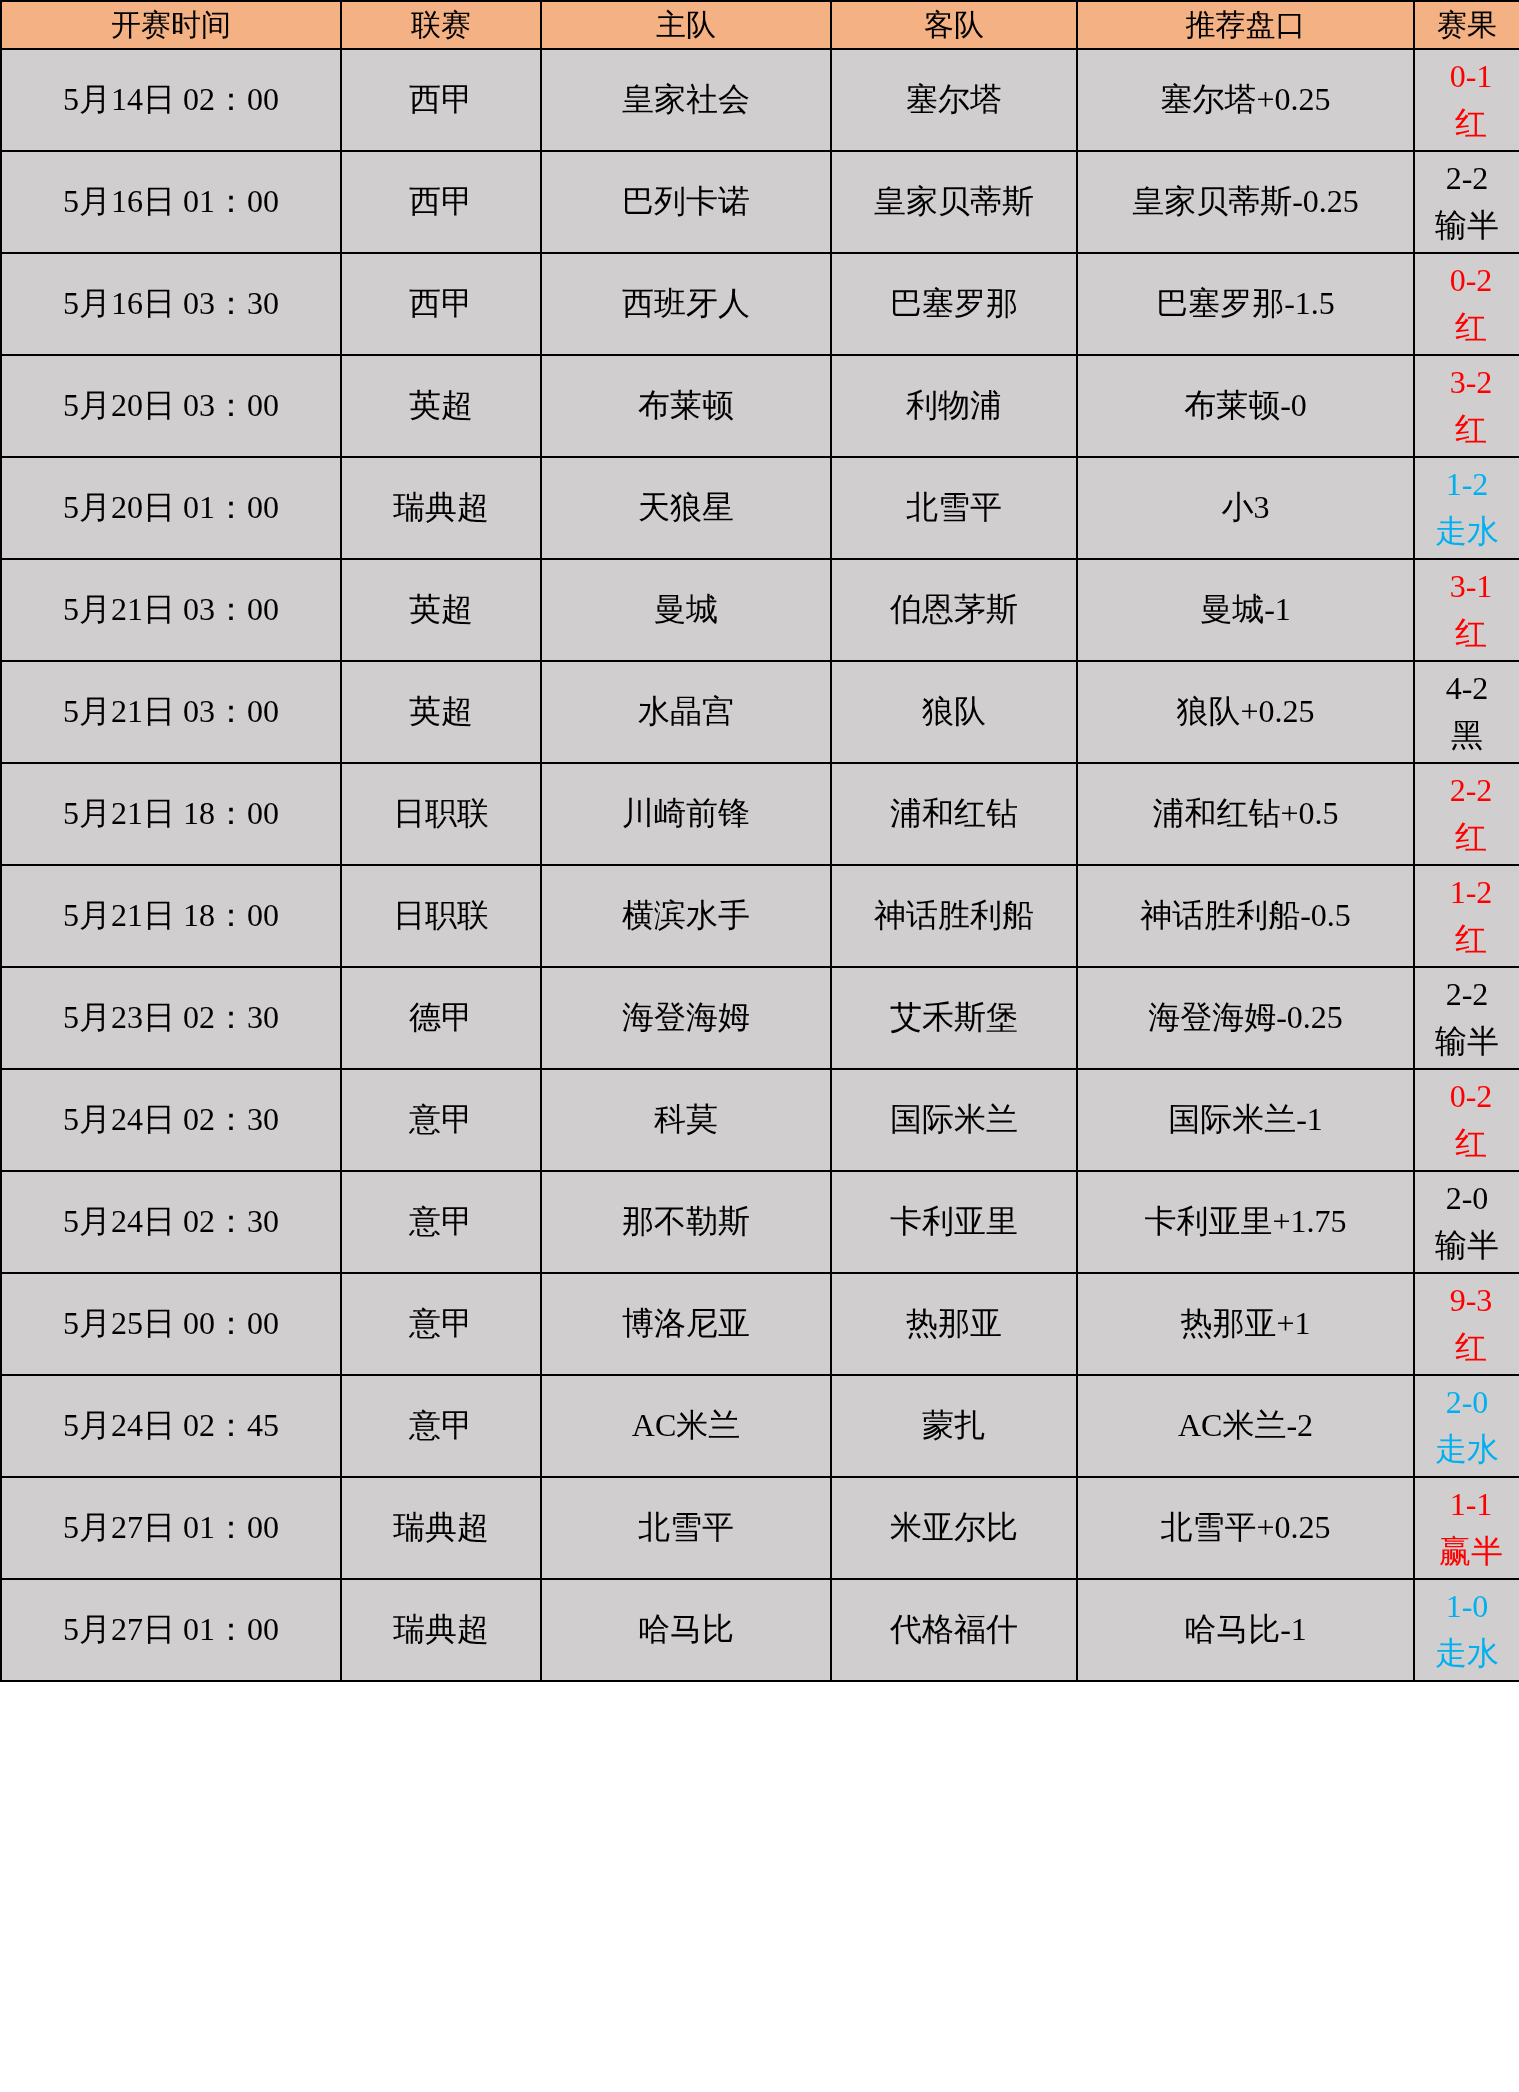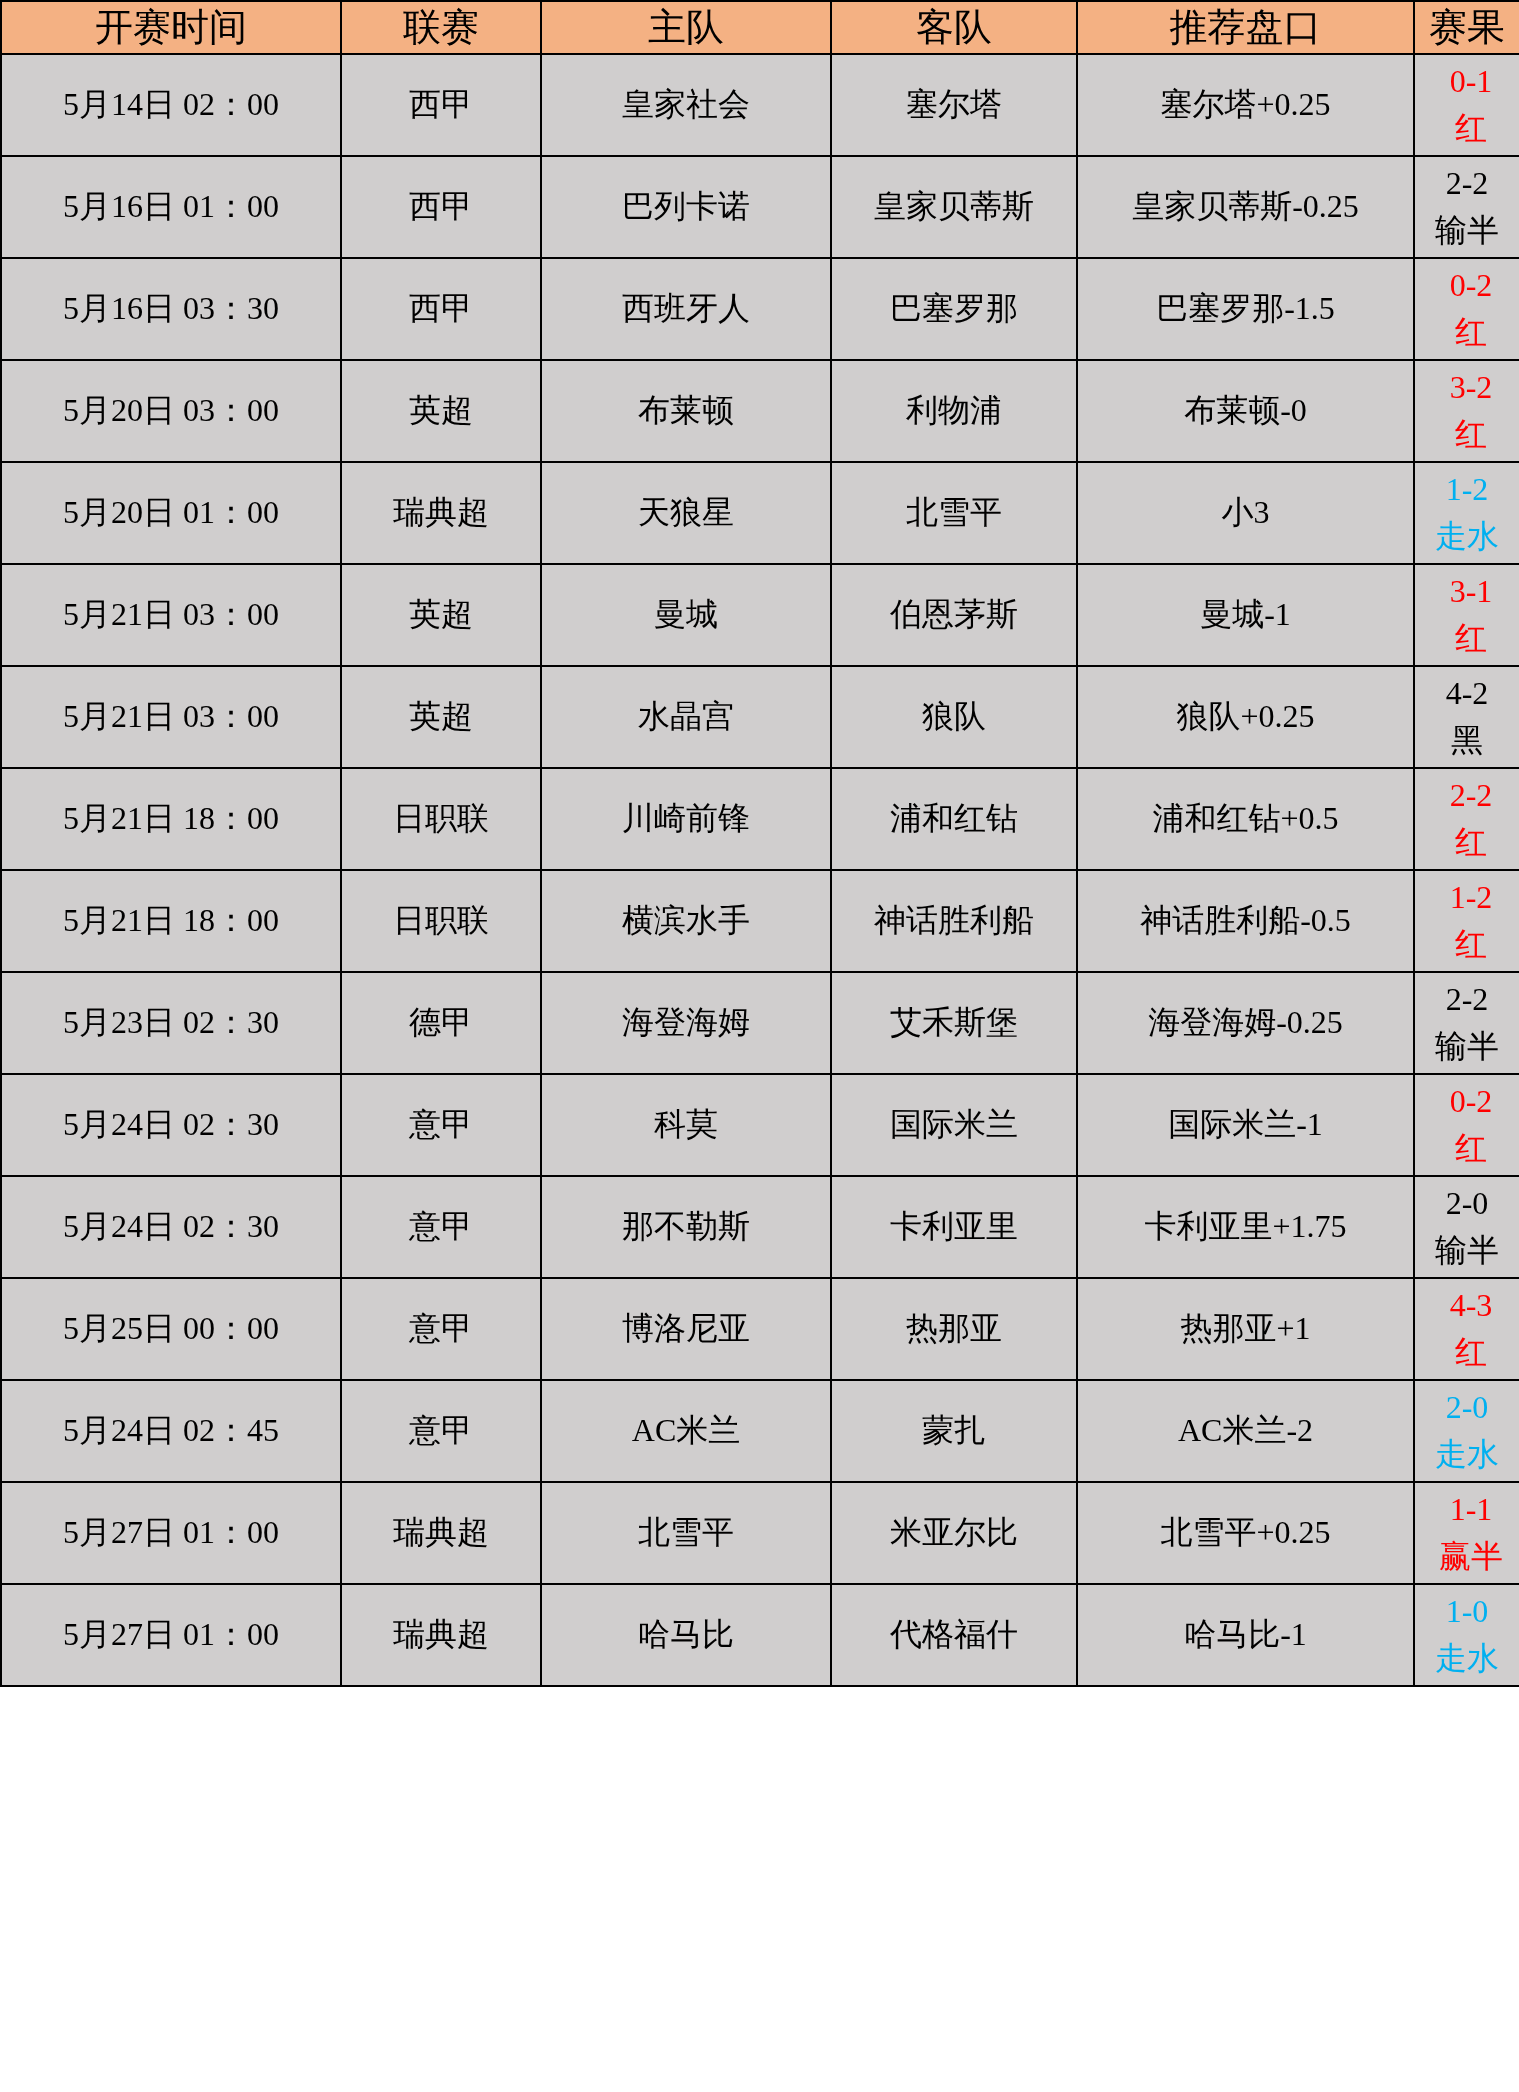--- a/index.html
+++ b/index.html
@@ -29,21 +29,21 @@
   th,td{
     border:2px solid #000;
     text-align:center;
     vertical-align:middle;
     overflow:hidden;
     padding:0;
   }
   thead th{
     background:var(--header-bg);
     height:46px;
-    font-size:38px;
+    font-size:30px;
     font-weight:400;
   }
   tbody td{
     background:var(--cell-bg);
     height:100px;
     font-size:32px;
   }
   td.result-cell div{
     line-height:47px;
   }
@@ -206,21 +206,21 @@
       <div>输半</div>
     </td>
   </tr>
       <tr>
     <td>5月25日 00：00</td>
     <td>意甲</td>
     <td>博洛尼亚</td>
     <td>热那亚</td>
     <td>热那亚+1</td>
     <td class="result-cell c-red">
-      <div>4-3</div>
+      <div>9-3</div>
       <div>红</div>
     </td>
   </tr>
       <tr>
     <td>5月24日 02：45</td>
     <td>意甲</td>
     <td>AC米兰</td>
     <td>蒙扎</td>
     <td>AC米兰-2</td>
     <td class="result-cell c-blue">

